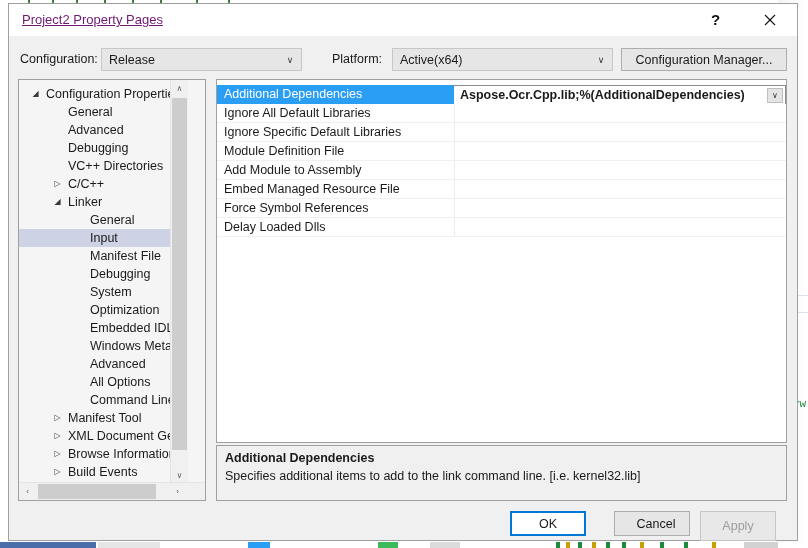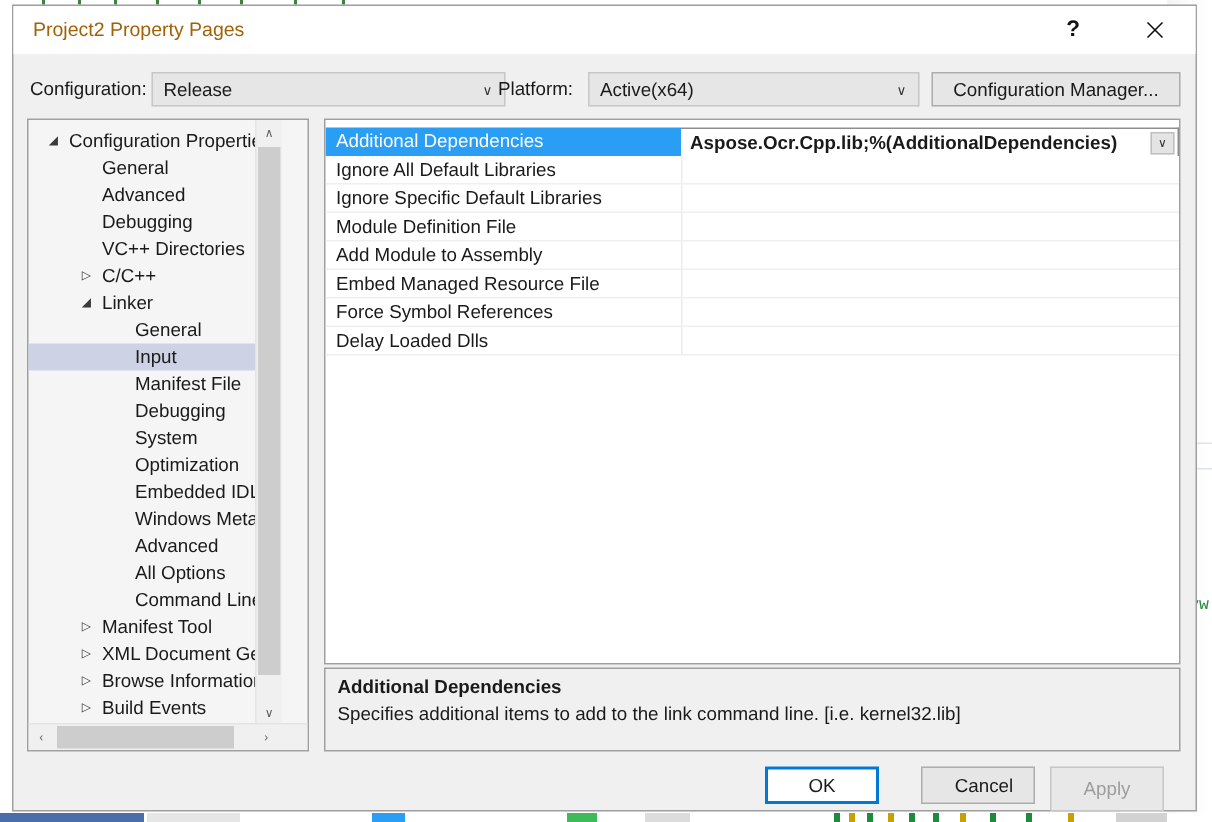--- a/index.html
+++ b/index.html
@@ -77,21 +77,22 @@
     left: 0; top: 0;
     width: 788px;
     height: 32px;
     background: #ffffff;
   }
   .title-text {
     position: absolute;
     left: 13px;
     top: 8px;
     font-size: 13px;
-    color: #a16207;
+    color: #701a75;
+    text-decoration: underline;
   }
   .tb-btn {
     position: absolute;
     top: 0;
     width: 45px;
     height: 31px;
     display: flex;
     align-items: center;
     justify-content: center;
     background: #ffffff;
@@ -392,21 +393,21 @@
     <div class="tb-btn tb-close">
       <svg width="12" height="12" viewBox="0 0 12 12">
         <line x1="1" y1="1" x2="11" y2="11" stroke="#111" stroke-width="1.1"></line>
         <line x1="11" y1="1" x2="1" y2="11" stroke="#111" stroke-width="1.1"></line>
       </svg>
     </div>
   </div>
 
   <div class="lbl" style="left:11px; top:48px;">Configuration:</div>
 
-  <div class="combo" style="left:92px; top:44px; width:236px;">
+  <div class="combo" style="left:92px; top:44px; width:201px;">
     <div class="cv">Release</div>
     <div class="carrow">∨</div>
   </div>
 
   <div class="lbl" style="left:323px; top:48px;">Platform:</div>
 
   <div class="combo" style="left:383px; top:44px; width:221px;">
     <div class="cv">Active(x64)</div>
     <div class="carrow">∨</div>
   </div>

